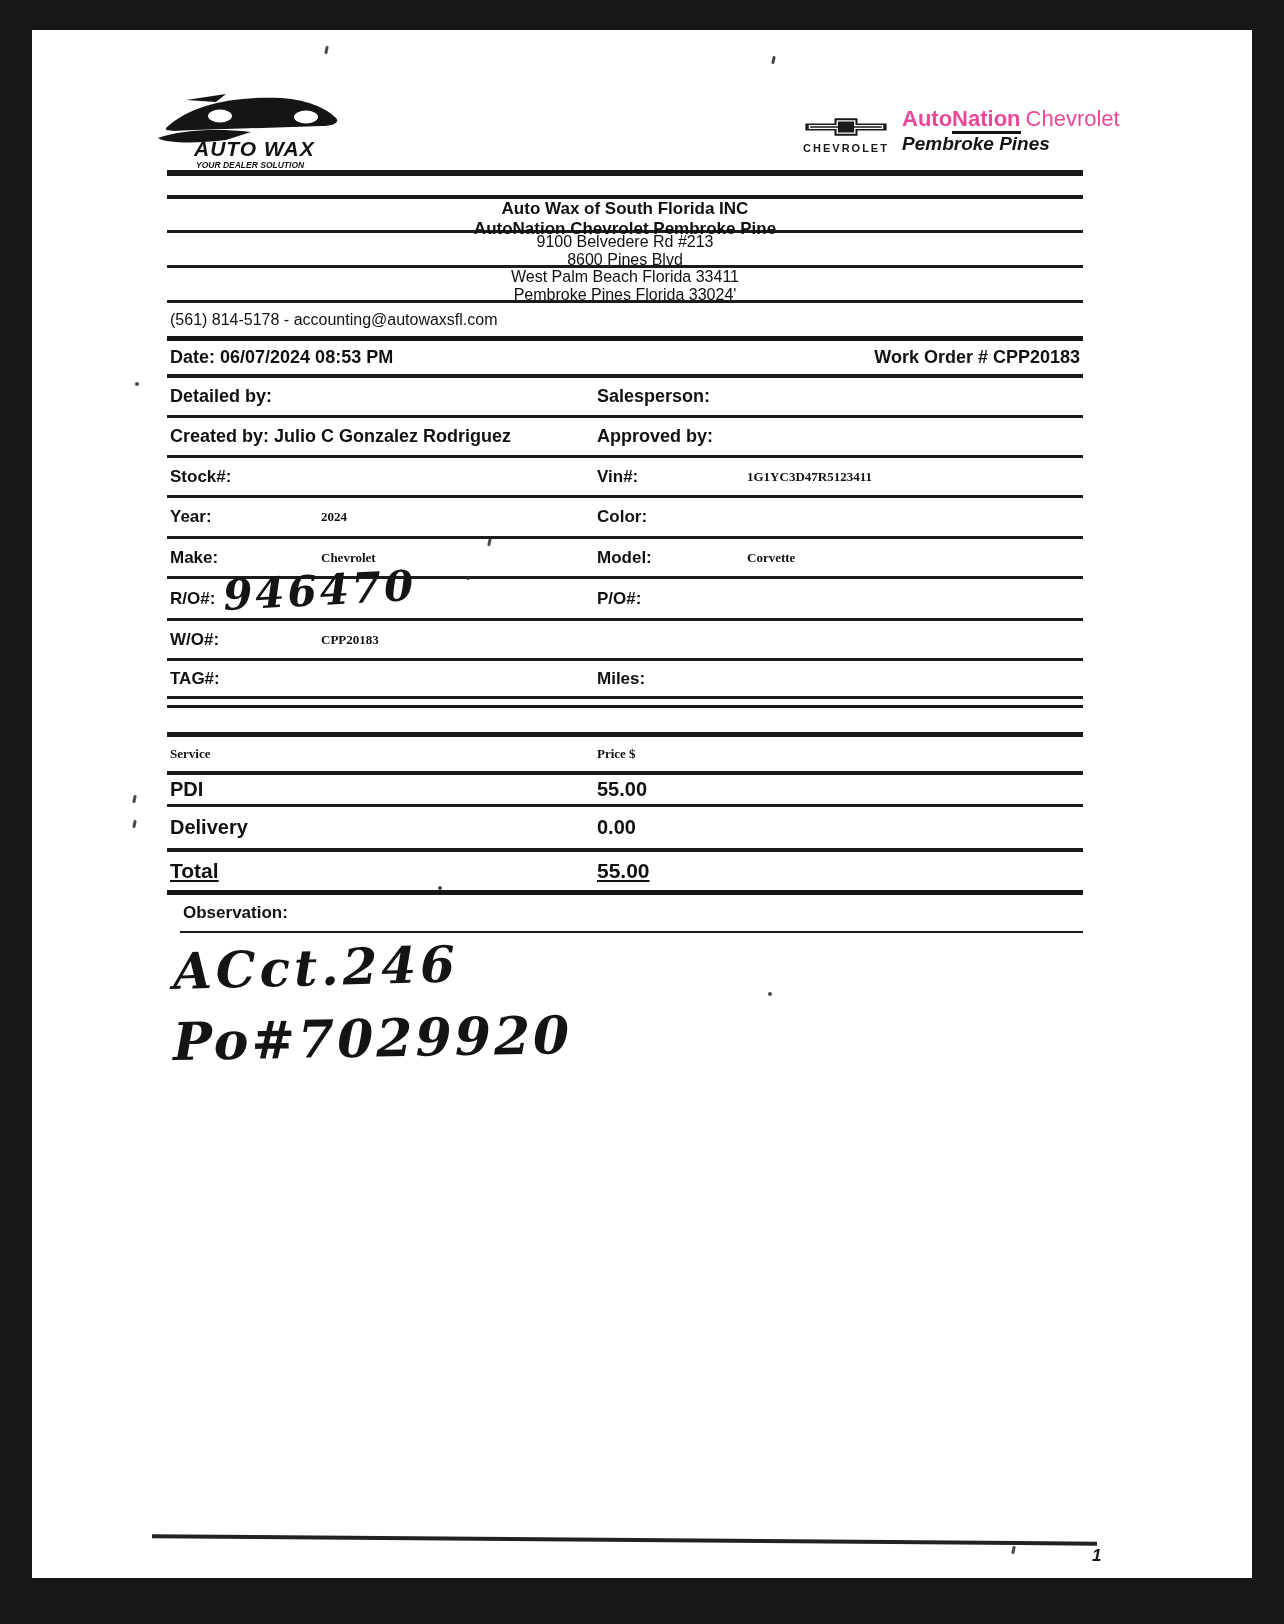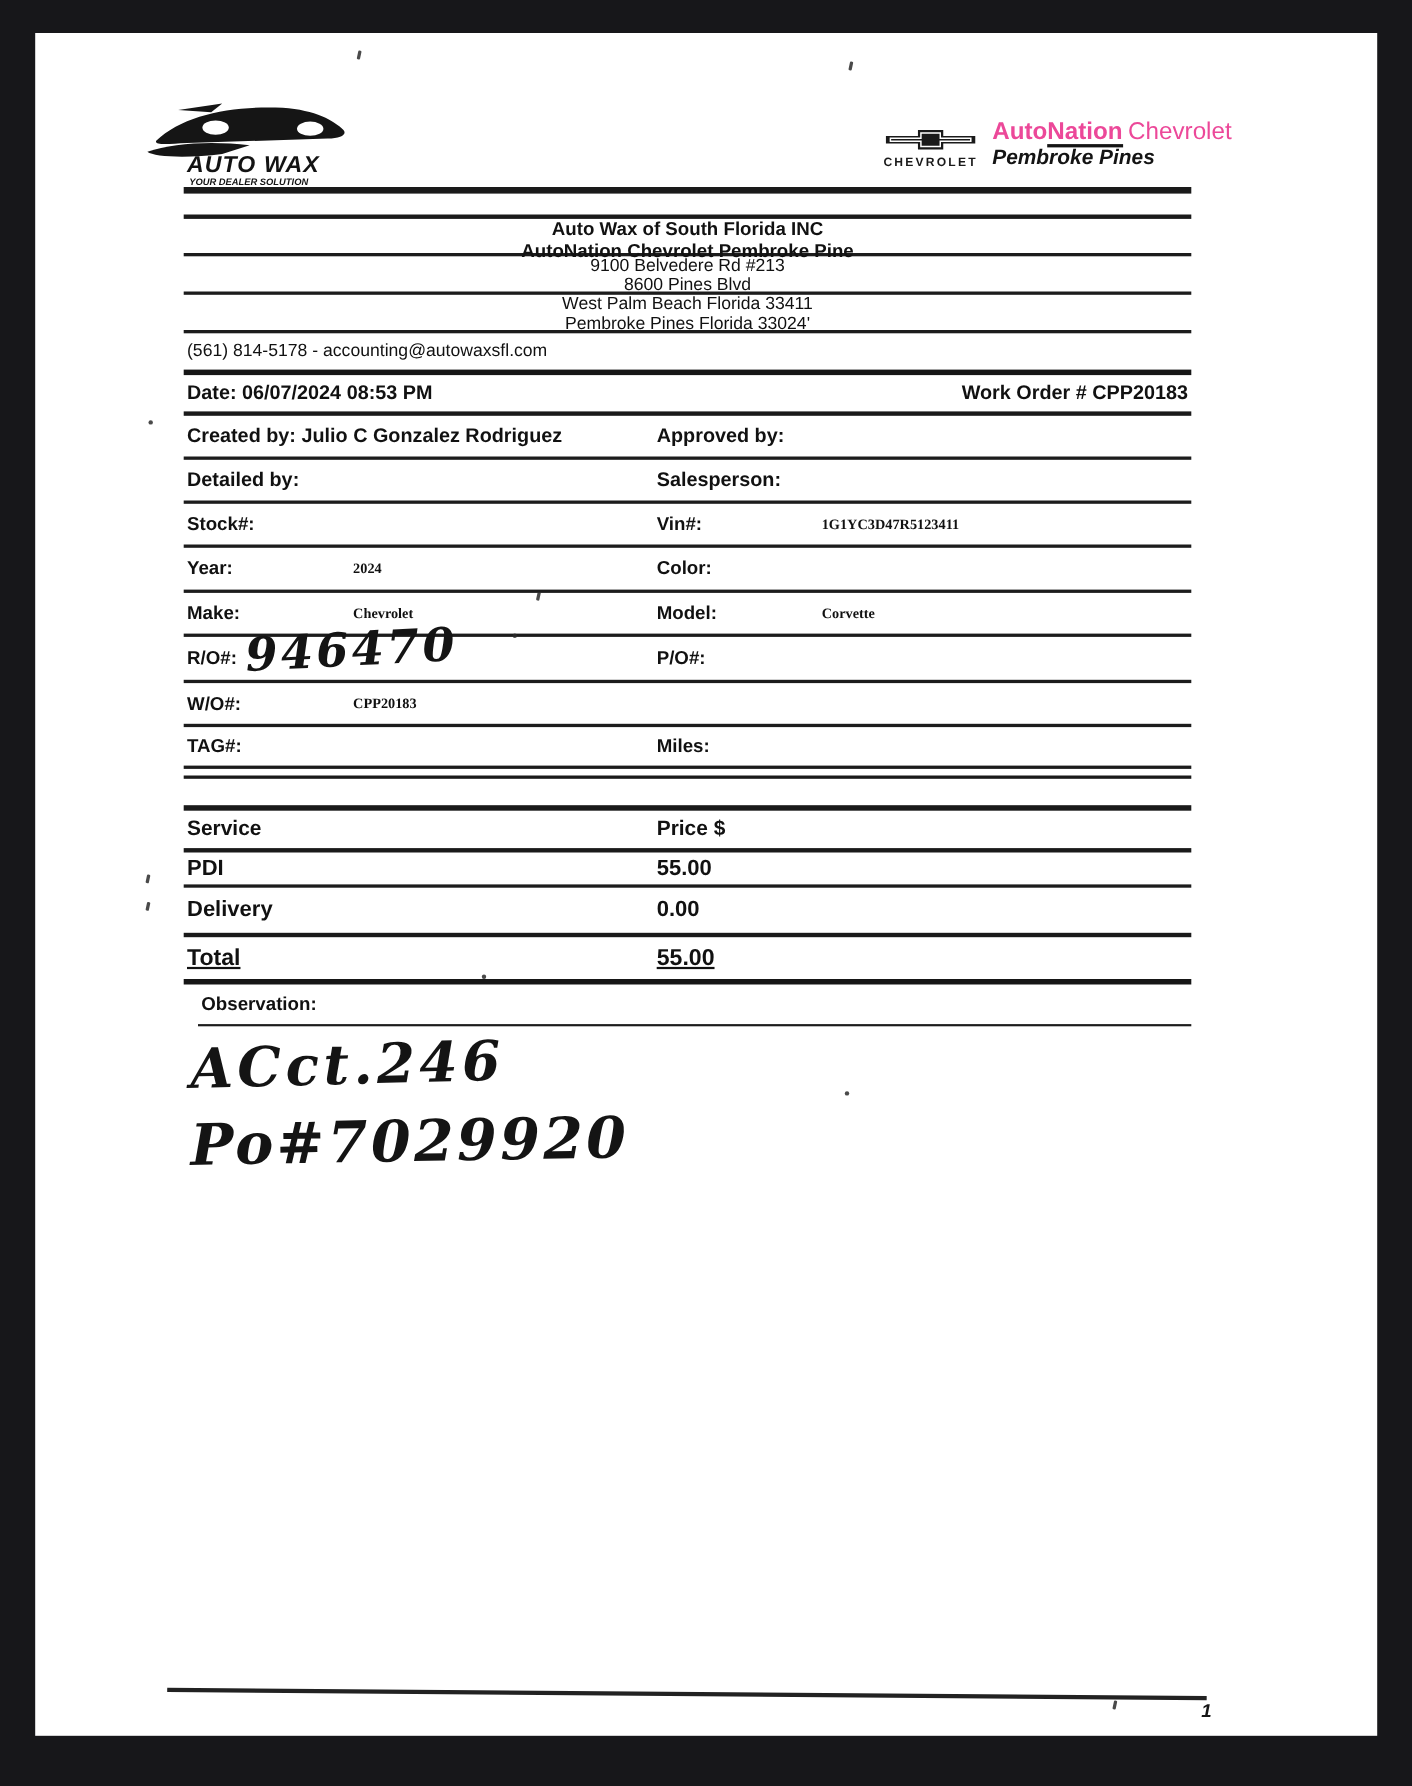--- a/index.html
+++ b/index.html
@@ -8,21 +8,21 @@
     background:#17171a;
     font-family:"Liberation Sans", sans-serif;
     color:#111;
     overflow:hidden;
   }
   .page{
     position:absolute;left:32px;top:30px;width:1220px;height:1548px;
     background:#ffffff;
   }
   
-  .autowax-logo{position:absolute;left:100px;top:58px;width:195px;height:84px;}
+  .autowax-logo{position:absolute;left:124px;top:58px;width:195px;height:84px;}
   .autowax-logo svg{display:block;}
   .autonation-logo{position:absolute;left:770px;top:76px;width:300px;height:60px;display:flex;gap:12px;align-items:flex-start;}
   .bowtie-col{display:flex;flex-direction:column;align-items:center;padding-top:8px;}
   .chev-label{font-size:11px;font-weight:bold;letter-spacing:2px;color:#1a1a1a;margin-top:2px;}
   .an-col{display:flex;flex-direction:column;}
   .an-line1{font-size:22px;color:#ec4899;white-space:nowrap;}
   .an-auto{font-weight:800;}
   .an-nation{font-weight:800;border-bottom:3px solid #141414;padding-bottom:0px;}
   .an-chev{font-weight:500;margin-left:5px;}
   .an-line2{font-size:19px;font-weight:700;font-style:italic;color:#141414;margin-top:1px;}
@@ -49,21 +49,21 @@
   .val{font-weight:700;font-size:13px;font-family:Liberation Serif, serif;}
   .handwrite{
     font-family:"DejaVu Serif", serif;font-style:italic;font-weight:700;color:#141414;
   }
   .ro-hand{
     position:absolute;left:56px;top:-13px;font-size:42px;letter-spacing:3px;
     transform:rotate(-3deg);white-space:nowrap;
   }
   .svc-gap{height:24px;}
   .svc-grid{display:grid;grid-template-columns:427px 1fr;align-items:center;}
-  .svc-head span{font-weight:700;font-size:19px;}
+  .svc-head span{font-weight:700;font-size:13px;font-family:Liberation Serif, serif;}
   .svc-item span{font-weight:700;font-size:20px;}
   .svc-total span{font-weight:700;font-size:21px;text-decoration:underline;}
   .obs-label{font-weight:700;font-size:17px;}
   .hand-block{padding:6px 0 0 6px;}
   .hand-line1{font-size:50px;letter-spacing:4px;transform:rotate(-1.5deg);transform-origin:left;line-height:66px;}
   .hand-line2{font-size:52px;letter-spacing:3px;transform:rotate(-1deg);transform-origin:left;line-height:74px;}
   
   .footer-rule{position:absolute;left:120px;top:1508px;width:945px;height:4px;background:#222;transform:rotate(0.45deg);}
   .page-num{position:absolute;left:1060px;top:1516px;font-size:17px;font-weight:700;font-style:italic;color:#161616;}
   
@@ -126,27 +126,27 @@
       <span class="fs16">(561) 814-5178 - accounting@autowaxsfl.com</span>
       <span></span>
     </div>
 
     <div class="row between h37 b4">
       <span class="fs18 bold"><span>Date:</span>&nbsp;<span>06/07/2024 08:53 PM</span></span>
       <span class="fs18 bold">Work Order # CPP20183</span>
     </div>
 
     <div class="row grid2 h40 b3">
+      <span class="fs18 bold">Detailed by:</span>
+      <span class="fs18 bold">Salesperson:</span>
+    </div>
+
+    <div class="row grid2 h40 b3">
       <span class="fs18 bold"><span>Created by:</span>&nbsp;<span>Julio C Gonzalez Rodriguez</span></span>
       <span class="fs18 bold">Approved by:</span>
-    </div>
-
-    <div class="row grid2 h40 b3">
-      <span class="fs18 bold">Detailed by:</span>
-      <span class="fs18 bold">Salesperson:</span>
     </div>
 
     <div class="row grid4 h40 b3">
       <span class="lbl">Stock#:</span>
       <span class="val"></span>
       <span class="lbl">Vin#:</span>
       <span class="val">1G1YC3D47R5123411</span>
     </div>
 
     <div class="row grid4 h41 b3">

